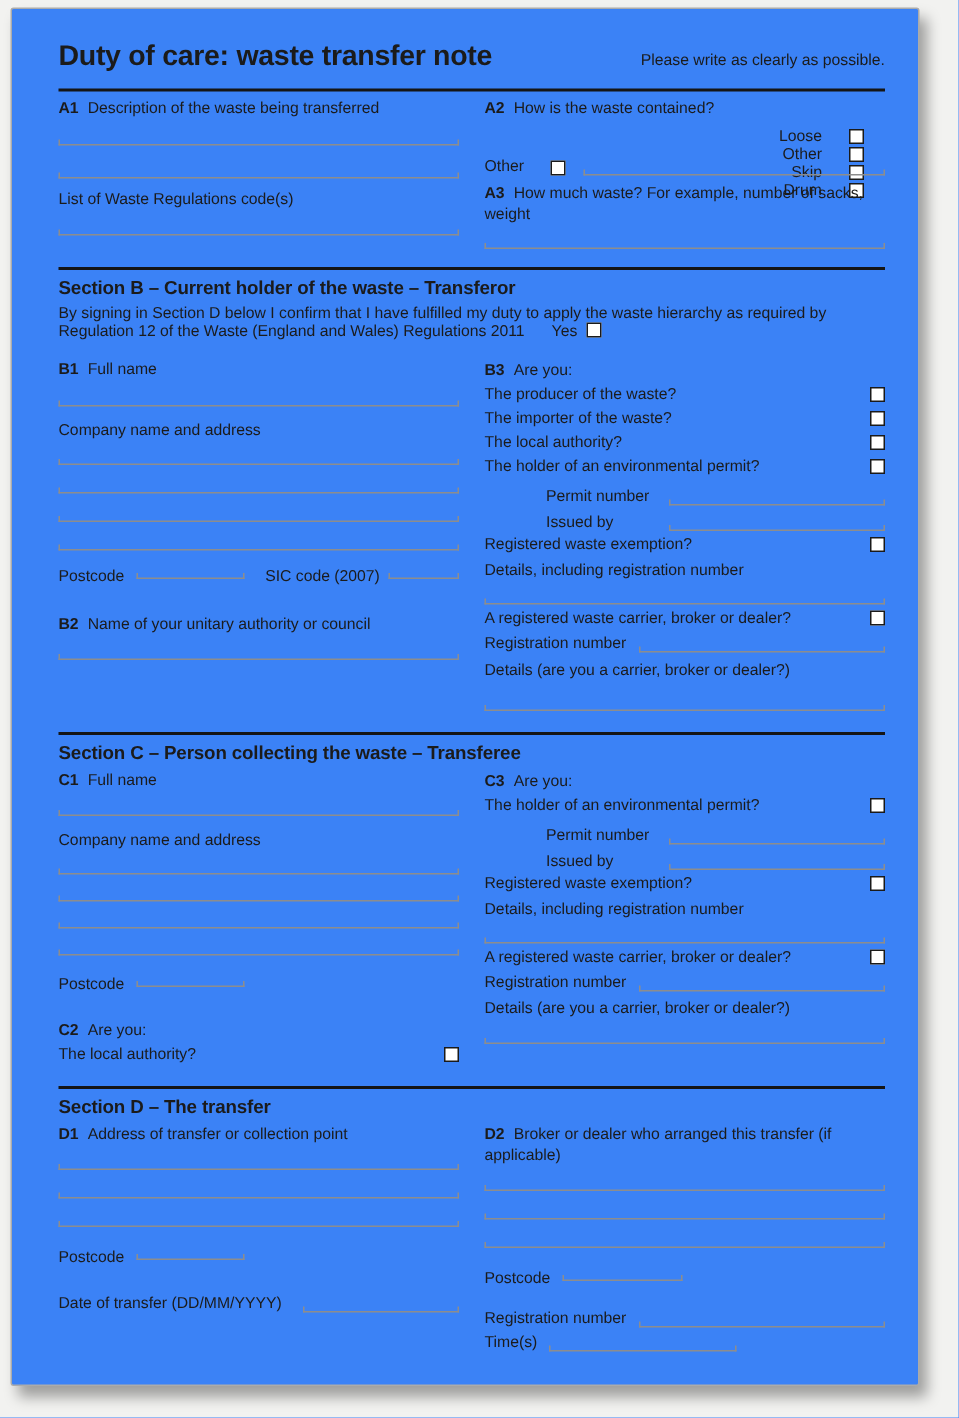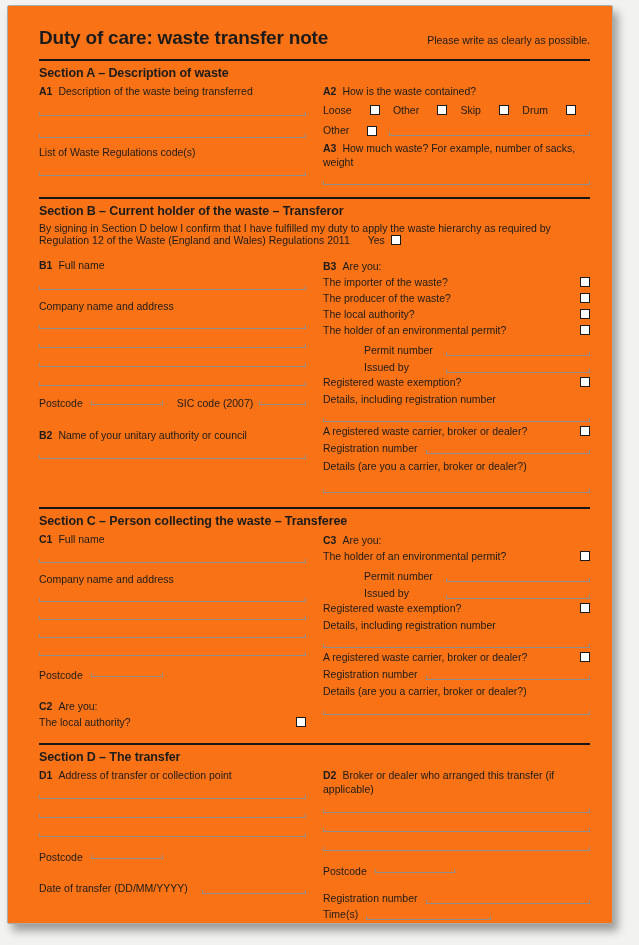--- a/index.html
+++ b/index.html
@@ -1,38 +1,38 @@
 <!DOCTYPE html>
 <html><head>
 <meta charset="utf-8">
 <style>
   * { margin:0; padding:0; box-sizing:border-box; }
   html,body { width:639px; height:945px; }
   body { background:#f2f2f0; font-family:"Liberation Sans","DejaVu Sans",sans-serif; color:#1b1b1b; position:relative; }
-  .paper { position:absolute; left:7px; top:5px; width:606px; height:919px; background:#f97316;
+  .paper { position:absolute; left:7px; top:5px; width:606px; height:919px; background:#3b82f6;
            border:1px solid #ababab; border-radius:2px; box-shadow:5px 7px 9px rgba(0,0,0,0.35);
            padding:21px 22px 0 31px; overflow:hidden; }
   .titlebar { display:flex; justify-content:space-between; align-items:baseline; }
   .title { font-size:19px; font-weight:bold; letter-spacing:-0.2px; }
   .note { font-size:10.5px; }
   .rule-heavy { border-top:2.5px solid #151515; }
   .sec-h { font-size:12.5px; font-weight:bold; margin-top:5px; letter-spacing:-0.1px; }
   .cols { display:flex; gap:17px; margin-top:4px; }
   .col  { width:267px; flex:none; }
   .colr { flex:1; min-width:0; }
   .lbl { font-size:10.5px; line-height:14px; }
   .num { font-weight:bold; margin-right:6px; }
   .fline { height:4px; border-bottom:1px solid #8d8d8d; border-left:1px solid #8d8d8d; border-right:1px solid #8d8d8d; }
   .cb { width:10px; height:10px; border:1.4px solid #1a1a1a; background:#fff; flex:none; display:inline-block; }
   .q { display:flex; justify-content:space-between; align-items:center; height:16px; font-size:10.5px; }
   .ifield { display:flex; align-items:flex-end; height:17px; font-size:10.5px; }
   .ifield .lab { line-height:13px; flex:none; }
   .ifield .fline { flex:1; margin:0 0 1px 8px; }
   .ifield .labw { min-width:74px;margin-left:41px; }
-  .optrow { display:flex; justify-content:space-between; align-items:flex-start; margin-top:6px; height:14px; font-size:10.5px; padding-right:14px; }
+  .optrow { display:flex; justify-content:space-between; align-items:flex-end; margin-top:6px; height:14px; font-size:10.5px; padding-right:14px;flex-direction:column; }
   .opt { display:flex; align-items:center; }
   .opt .cb { margin-left:18px; }
   .otherrow { display:flex; align-items:flex-end; margin-top:5px; height:14px; font-size:10.5px; }
   .otherrow .lab { line-height:13px; }
   .otherrow .cb { margin:0 0 1px 18px; }
   .otherrow .fline { flex:1; margin:0 0 1px 12px; }
   .confirm { font-size:10.5px; font-weight:normal; line-height:12px; margin-top:4px; }
   .confirm .yes { margin-left:18px; }
   .confirm .cb { vertical-align:-1px; margin-left:6px; }
   .pcrow { display:flex; align-items:center; font-size:10.5px; height:16px; }
@@ -49,21 +49,20 @@
 <body>
 
 <div class="paper">
 
   <div class="titlebar">
     <div class="title">Duty of care: waste transfer note</div>
     <div class="note">Please write as clearly as possible.</div>
   </div>
   <div class="rule-heavy mt9" style="margin-top:10px"></div>
 
-  <div class="sec-h">Section A – Description of waste</div>
   <div class="cols">
     <div class="col">
       <div class="lbl"><span class="num">A1</span><span>Description of the waste being transferred</span></div>
       <div class="fline mt14"></div>
       <div class="fline" style="margin-top:18px"></div>
       <div class="lbl mt7">List of Waste Regulations code(s)</div>
       <div class="fline mt13"></div>
     </div>
     <div class="colr">
       <div class="lbl"><span class="num">A2</span><span>How is the waste contained?</span></div>
@@ -116,25 +115,25 @@
         <span class="fline sicline"></span>
       </div>
       <div class="lbl mt17"><span class="num">B2</span><span>Name of your unitary authority or council</span></div>
       <div class="fline mt13"></div>
     </div>
     <div class="colr">
       <div class="q">
           <span><span class="num">B3</span><span>Are you:</span></span>
         </div>
       <div class="q">
+          <span>The producer of the waste?</span>
+          <span class="cb"></span>
+        </div>
+      <div class="q">
           <span>The importer of the waste?</span>
-          <span class="cb"></span>
-        </div>
-      <div class="q">
-          <span>The producer of the waste?</span>
           <span class="cb"></span>
         </div>
       <div class="q">
           <span>The local authority?</span>
           <span class="cb"></span>
         </div>
       <div class="q">
           <span>The holder of an environmental permit?</span>
           <span class="cb"></span>
         </div>

